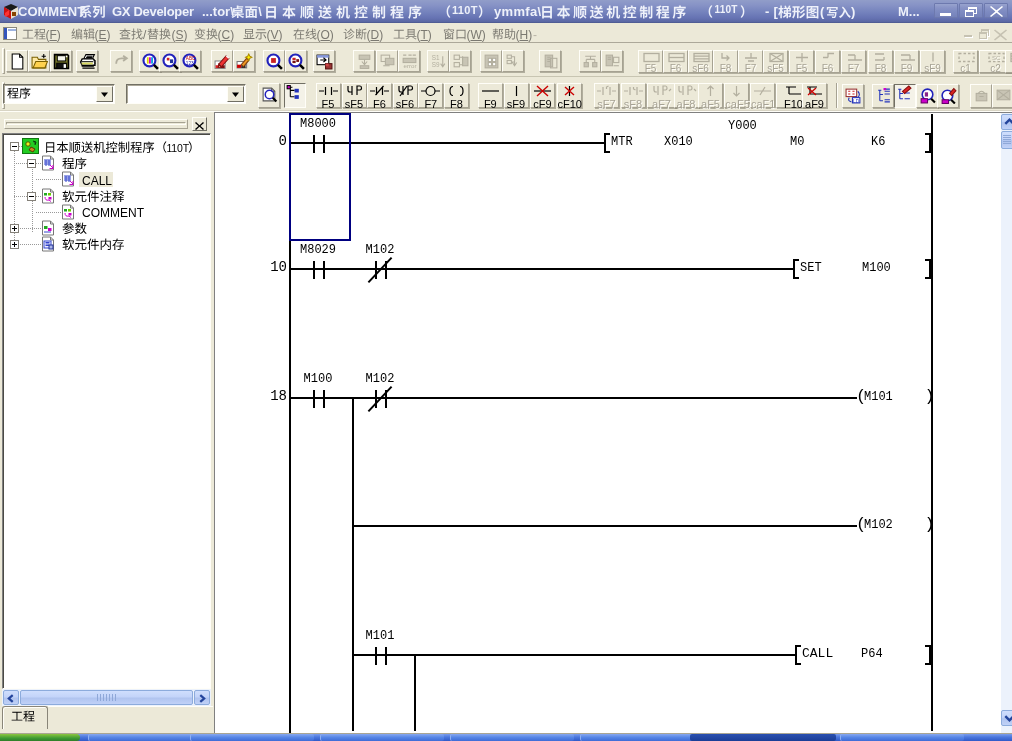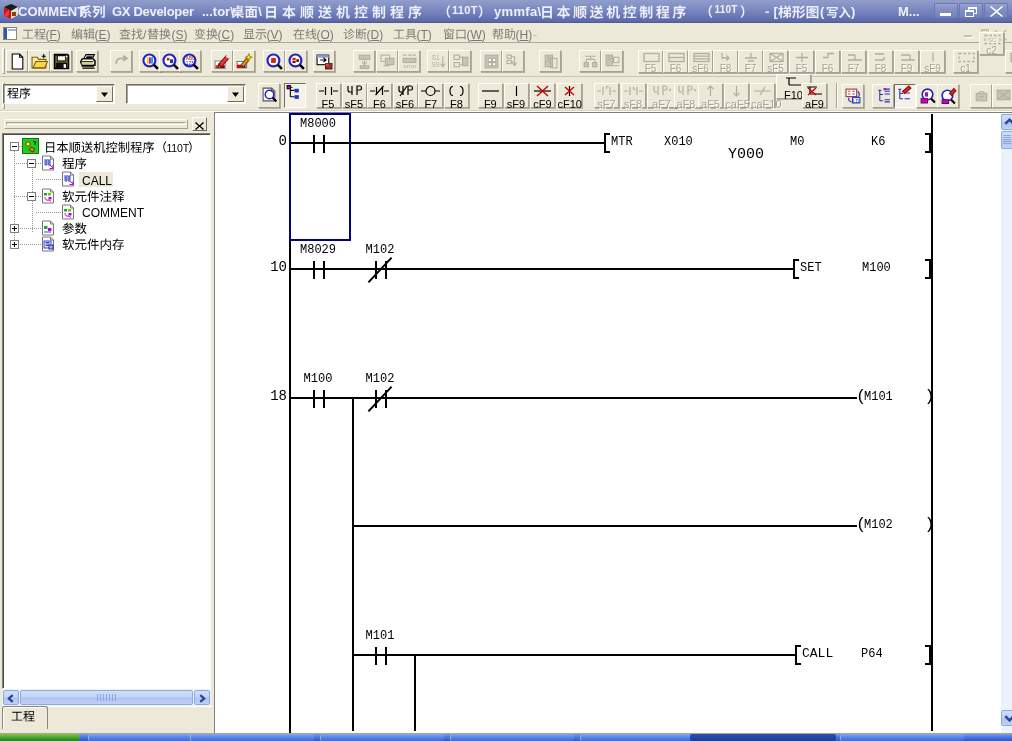--- a/index.html
+++ b/index.html
@@ -486,21 +486,21 @@
 <div class="fb" style="left:920px;top:50px;width:25px"><svg width="22" height="11" viewBox="0 0 22 11" style="margin-top:1px">
       <g stroke="#b3af9f" fill="none" stroke-width="1.3">
         <path d="M11 0.5 v9"></path>
       </g>
     </svg><div>sF9</div></div>
 <div class="fb" style="left:953px;top:50px;width:25px"><svg width="22" height="11" viewBox="0 0 22 11" style="margin-top:1px">
       <g stroke="#b3af9f" fill="none" stroke-width="1.3">
         <rect x="4" y="1.5" width="15" height="8" stroke-dasharray="2.5 2"></rect>
       </g>
     </svg><div>c1</div></div>
-<div class="fb" style="left:979px;top:32px;width:25px"><svg width="22" height="11" viewBox="0 0 22 11" style="margin-top:1px">
+<div class="fb" style="left:979px;top:50px;width:33px"><svg width="22" height="11" viewBox="0 0 22 11" style="margin-top:1px">
       <g stroke="#b3af9f" fill="none" stroke-width="1.3">
         <rect x="4" y="1.5" width="15" height="8" stroke-dasharray="2.5 2"></rect>
         <text x="7" y="8" font-size="6" fill="#b3af9f" stroke="none" font-family="Liberation Sans">SC</text>
       </g>
     </svg><div>c2</div></div>
 <div class="fb" style="left:1005px;top:50px;width:25px"><svg width="22" height="11" viewBox="0 0 22 11" style="margin-top:1px">
       <g stroke="#b3af9f" fill="none" stroke-width="1.3">
         <rect x="4" y="1.5" width="15" height="8"></rect>
         <path d="M4 4.2 h15 M4 6.9 h15"></path>
       </g>
@@ -618,21 +618,21 @@
 <div class="lb g" style="left:724.3px;top:83px;width:25px"><svg width="23" height="12" viewBox="0 0 23 12" style="margin-top:1px">
       <g stroke="#b3af9f" fill="none" stroke-width="1.2">
         <path d="M11.5 1 v10 M8.5 8 L11.5 11 L14.5 8"></path>
       </g>
     </svg><div style="margin-top:-1px">caF5</div></div>
 <div class="lb g" style="left:750px;top:83px;width:25px"><svg width="23" height="12" viewBox="0 0 23 12" style="margin-top:1px">
       <g stroke="#b3af9f" fill="none" stroke-width="1.2">
         <path d="M3 6 h17 M14 2 L9 10"></path>
       </g>
     </svg><div style="margin-top:-1px">caF10</div></div>
-<div class="lb" style="left:776px;top:74px;width:35px"><svg width="23" height="12" viewBox="0 0 23 12" style="margin-top:1px">
+<div class="lb" style="left:776px;top:83px;width:35px"><svg width="23" height="12" viewBox="0 0 23 12" style="margin-top:1px">
       <g stroke="#000" fill="none" stroke-width="1.2">
         <path d="M4 2 h10 M7 2 v7 M7 9 h12"></path>
       </g>
     </svg><div style="margin-top:-1px">F10</div></div>
 <div class="lb" style="left:802px;top:83px;width:25px"><svg width="23" height="12" viewBox="0 0 23 12" style="margin-top:1px">
       <g stroke="#000" fill="none" stroke-width="1.2">
         <path d="M4 2 h10 M7 2 v7 M7 9 h12"></path>
         <path d="M5 3 L13 10 M13 3 L5 10" stroke="#cc0000" stroke-width="1.3"></path>
       </g>
     </svg><div style="margin-top:-1px">aF9</div></div>
@@ -890,21 +890,21 @@
 <div class="hl" style="left:291px;top:397px;width:566px"></div>
 <div class="hl" style="left:354px;top:525px;width:503px"></div>
 <div class="hl" style="left:354px;top:654px;width:441px"></div>
 <div class="lad" style="left:278.6px;top:134.0px;background:none;font-size:14px">0</div>
 <div class="vl" style="left:312.5px;top:135px;height:18px"></div>
 <div class="vl" style="left:322.5px;top:135px;height:18px"></div>
 <div class="lad" style="left:300.0px;top:117.0px;font-size:12px;background:none">M8000</div>
 <div class="a" style="left:604px;top:133px;width:6px;height:20px;border:2px solid #000;border-right:none;background:#fff"></div>
 <div class="lad" style="left:611px;top:135.0px;font-size:12px">MTR</div>
 <div class="lad" style="left:664px;top:135.0px;font-size:12px">X010</div>
-<div class="lad" style="left:728px;top:148px;font-size:15px">Y000</div>
+<div class="lad" style="left:728px;top:119px;font-size:12px">Y000</div>
 <div class="lad" style="left:790px;top:135.0px;font-size:12px">M0</div>
 <div class="lad" style="left:871px;top:135.0px;font-size:12px">K6</div>
 <div class="a" style="left:925px;top:133px;width:6px;height:20px;border:2px solid #000;border-left:none;background:#fff"></div>
 <div class="a" style="left:289px;top:113px;width:62px;height:128px;border:2px solid #000080"></div>
 <div class="lad" style="left:270.2px;top:260.0px;background:none;font-size:14px">10</div>
 <div class="vl" style="left:312.5px;top:261px;height:18px"></div>
 <div class="vl" style="left:322.5px;top:261px;height:18px"></div>
 <div class="lad" style="left:300.0px;top:243.0px;font-size:12px;background:none">M8029</div>
 <div class="vl" style="left:374.5px;top:261px;height:18px"></div>
 <div class="vl" style="left:384.5px;top:261px;height:18px"></div>

